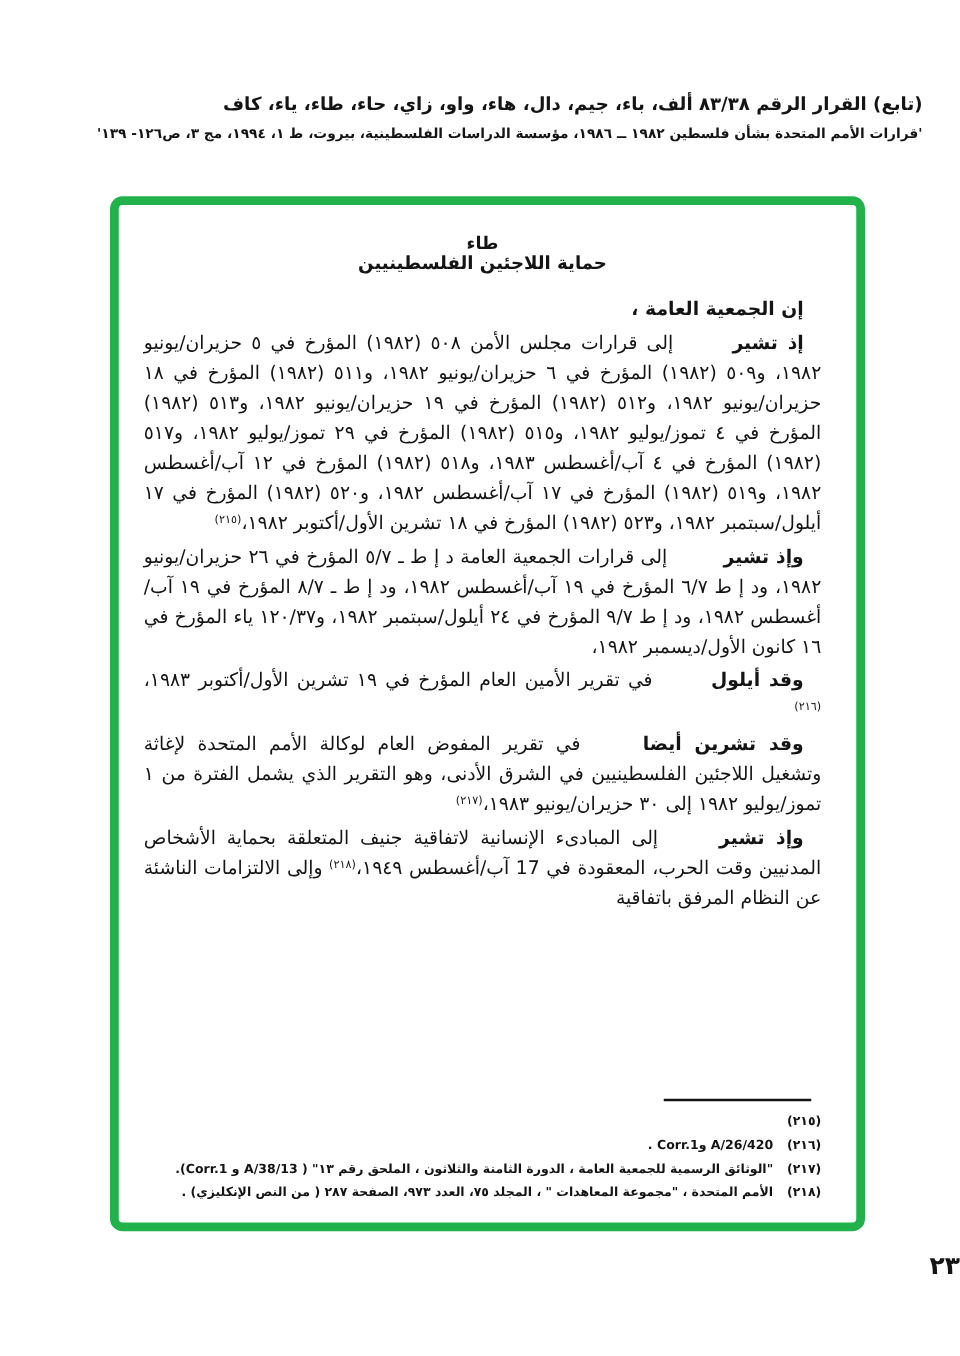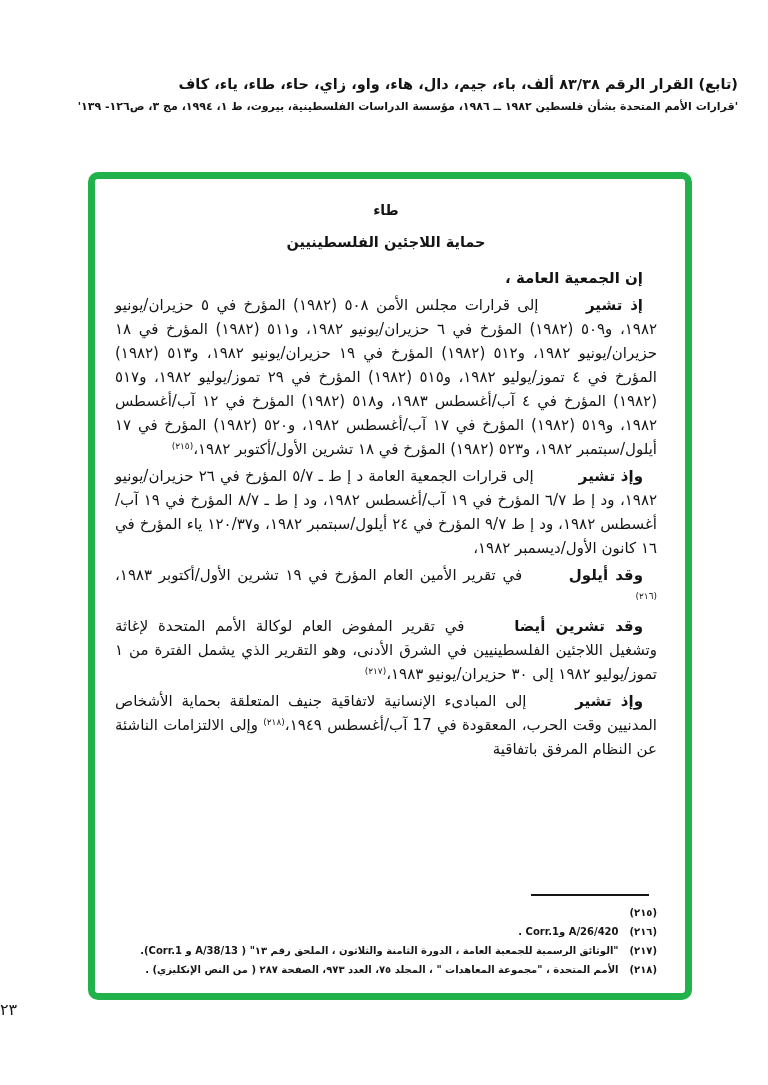--- a/index.html
+++ b/index.html
@@ -28,21 +28,21 @@
   }
   .header-citation {
     margin-top: 8px;
     font-size: 11px;
     font-weight: bold;
     white-space: nowrap;
   }
   
   .green-box {
     position: absolute;
-    left: 88px; top: 172px;
+    left: 88px; top: 157px;
     width: 604px; height: 828px;
     box-sizing: border-box;
     border: 7px solid #22b24b;
     border-radius: 10px;
     background: #ffffff;
     padding-left: 38px;
   }
   .box-content {
     position: absolute; inset: 0;
     box-sizing: border-box;
@@ -54,21 +54,20 @@
   .section-letter {
     text-align: center;
     font-weight: bold;
     font-size: 14px;
     margin-top: 9px;
   }
   .section-title {
     text-align: center;
     font-weight: bold;
     font-size: 14.5px;
-    margin-top: 16px;
     margin-bottom: 13px;
   }
   .paragraphs { }
   .para {
     margin: 3px 0;
     font-size: 15px;
     line-height: 24px;
     text-align: justify;
     text-indent: 14px;
   }
@@ -98,23 +97,23 @@
     font-weight: bold;
     line-height: 19px;
     white-space: nowrap;
   }
   .fn-marker { flex: 0 0 auto; }
   .fn-text { }
   
   .page-number {
     position: absolute;
     top: 1000px; left: 0; right: 0;
-    text-align: left;
-    font-size: 16px;
-    font-weight: normal;
+    text-align: right;
+    font-size: 20px;
+    font-weight: bold;
     letter-spacing: 4px;
   }
 </style>
 </head>
 <body>
 
 <div class="page">
 
   <div class="header">
     <div class="header-title">(تابع) القرار الرقم ٨٣/٣٨ ألف، باء، جيم، دال، هاء، واو، زاي، حاء، طاء، ياء، كاف</div>

